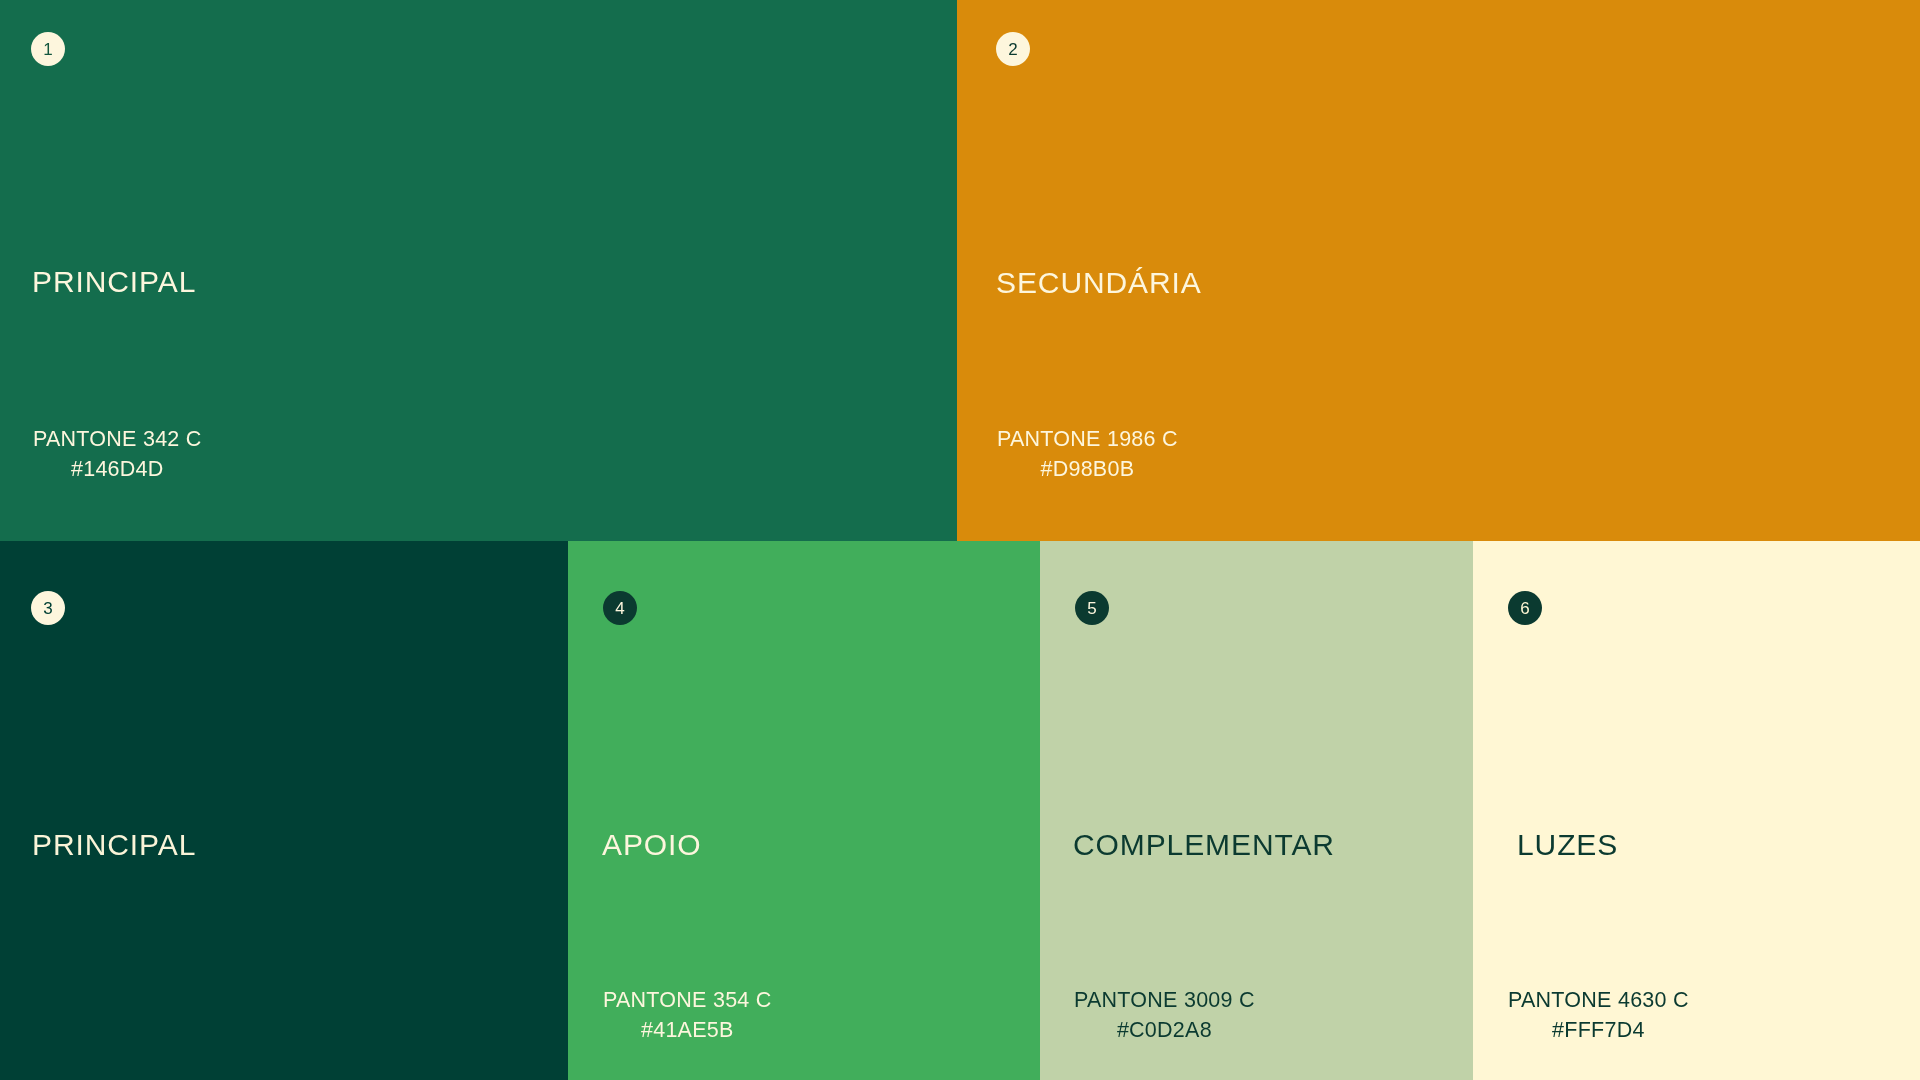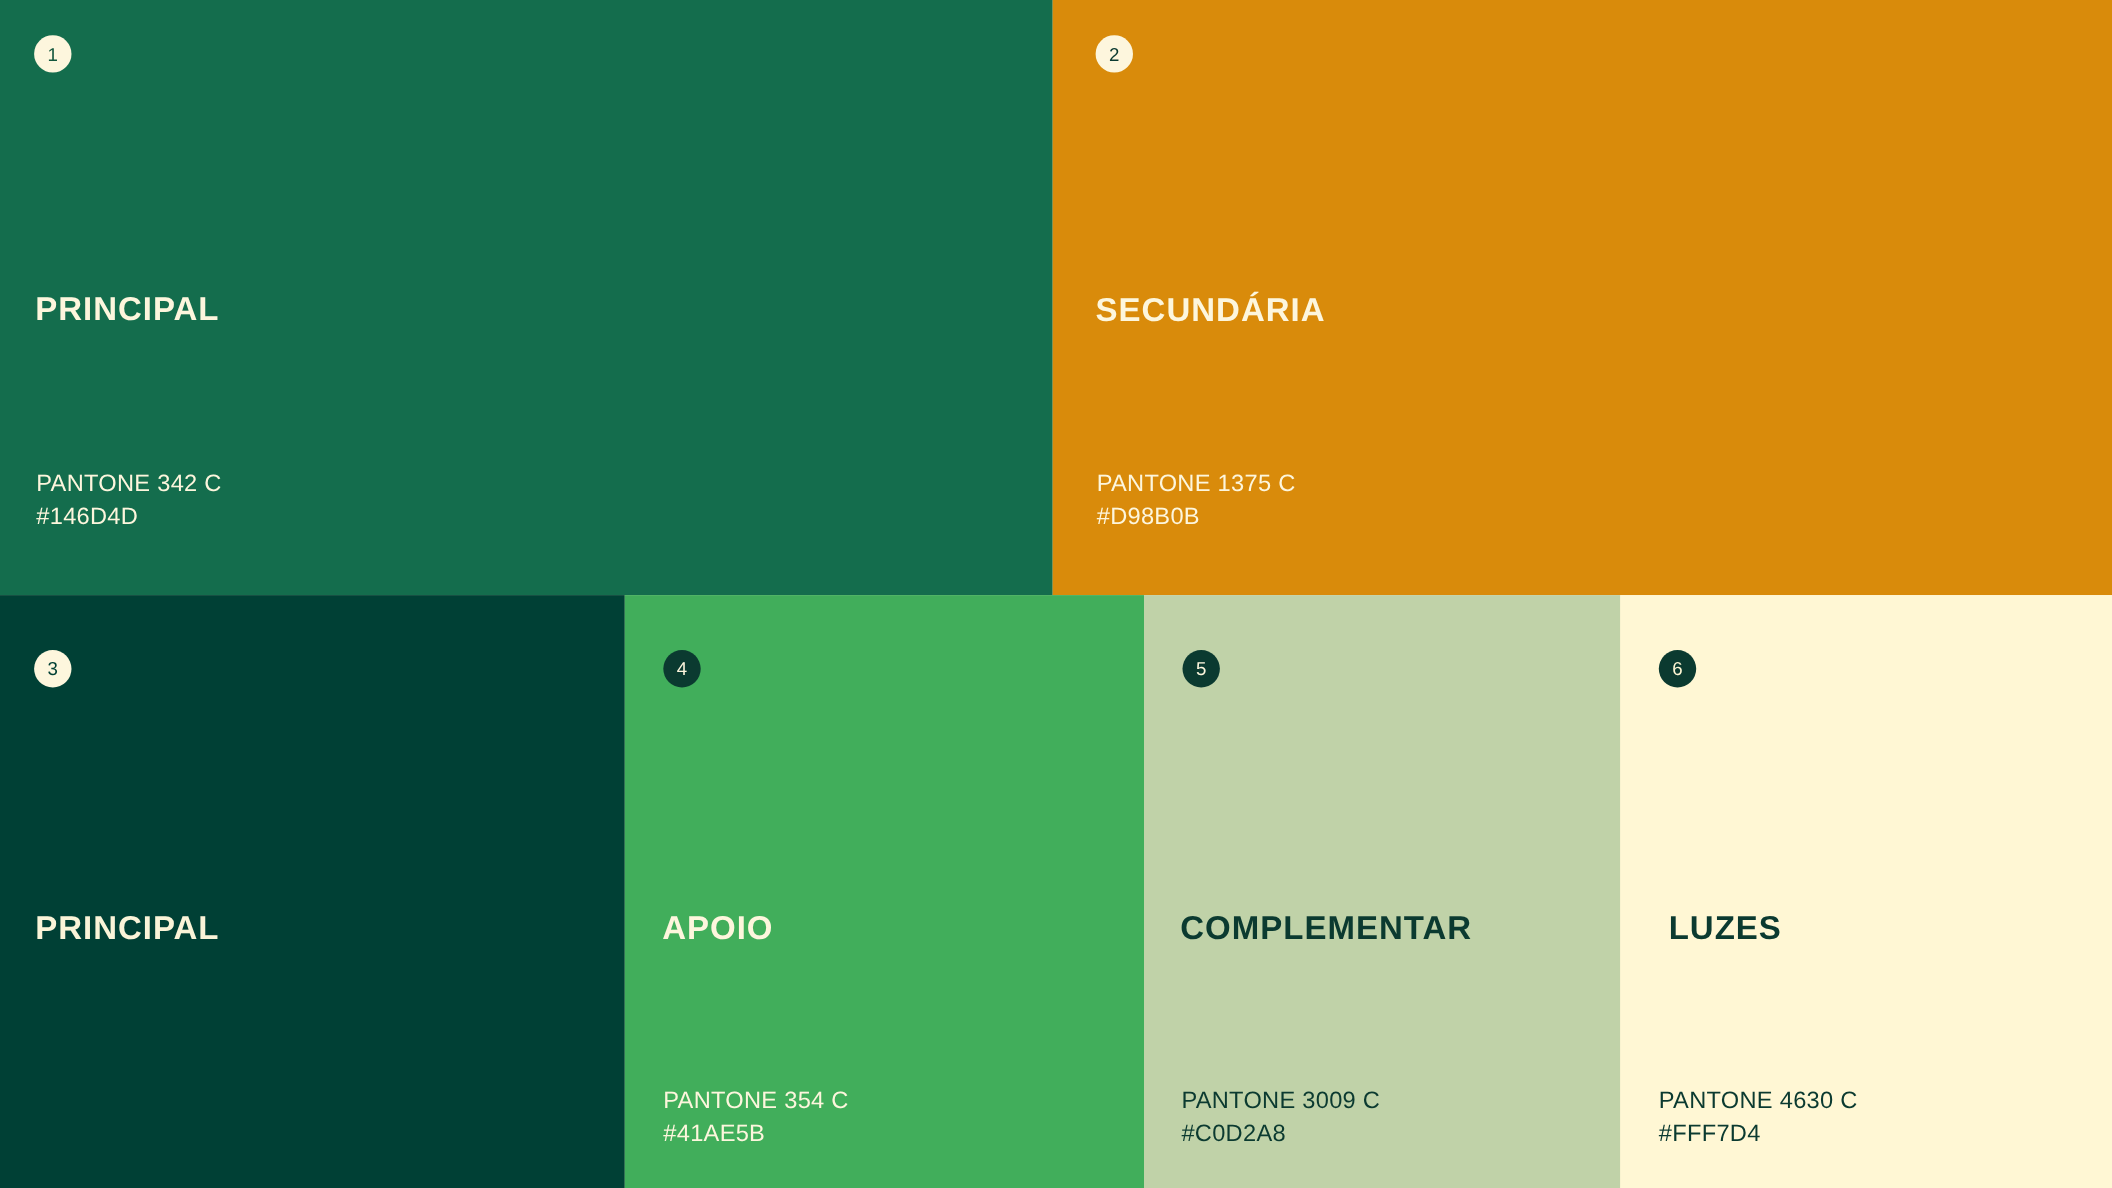--- a/index.html
+++ b/index.html
@@ -40,36 +40,37 @@
     font-weight: 500;
     line-height: 1;
     letter-spacing: 0.2px;
     user-select: none;
   }
 
   
   .swatch-name {
     position: absolute;
     font-size: 30px;
-    font-weight: 700;
+    font-weight: 400;
     letter-spacing: 0.9px;
     line-height: 1.1;
     white-space: nowrap;
   }
 
   .meta {
     position: absolute;
     font-size: 21.5px;
     font-weight: 400;
     letter-spacing: 0.25px;
     line-height: 1.38;
     white-space: nowrap;
   }
   .meta .meta-line {
     display: block;
+    text-align: center;
   }
 
   
   #swatch-1 { left: 0;    top: 0;   width: 957px;  height: 541px; }
   #swatch-2 { left: 957px; top: 0;  width: 963px;  height: 541px; }
 
   #swatch-1 .badge      { left: 31px;  top: 32px; }
   #swatch-1 .swatch-name{ left: 32px;  top: 265px; }
   #swatch-1 .meta       { left: 33px;  top: 425px; }
 
@@ -118,21 +119,21 @@
       <span class="meta-line">#146D4D</span>
     </div>
   </div>
 
   <div class="swatch" id="swatch-2" style="background: rgb(217, 139, 11); color: rgb(253, 246, 221);">
     <div class="badge" style="background: rgb(253, 246, 221); color: rgb(11, 58, 48);">
       <span>2</span>
     </div>
     <div class="swatch-name">SECUNDÁRIA</div>
     <div class="meta">
-      <span class="meta-line">PANTONE 1375 C</span>
+      <span class="meta-line">PANTONE 1986 C</span>
       <span class="meta-line">#D98B0B</span>
     </div>
   </div>
 
   <div class="swatch" id="swatch-3" style="background: rgb(0, 64, 53); color: rgb(250, 244, 216);">
     <div class="badge" style="background: rgb(253, 246, 221); color: rgb(0, 64, 53);">
       <span>3</span>
     </div>
     <div class="swatch-name">PRINCIPAL</div>
   </div>

